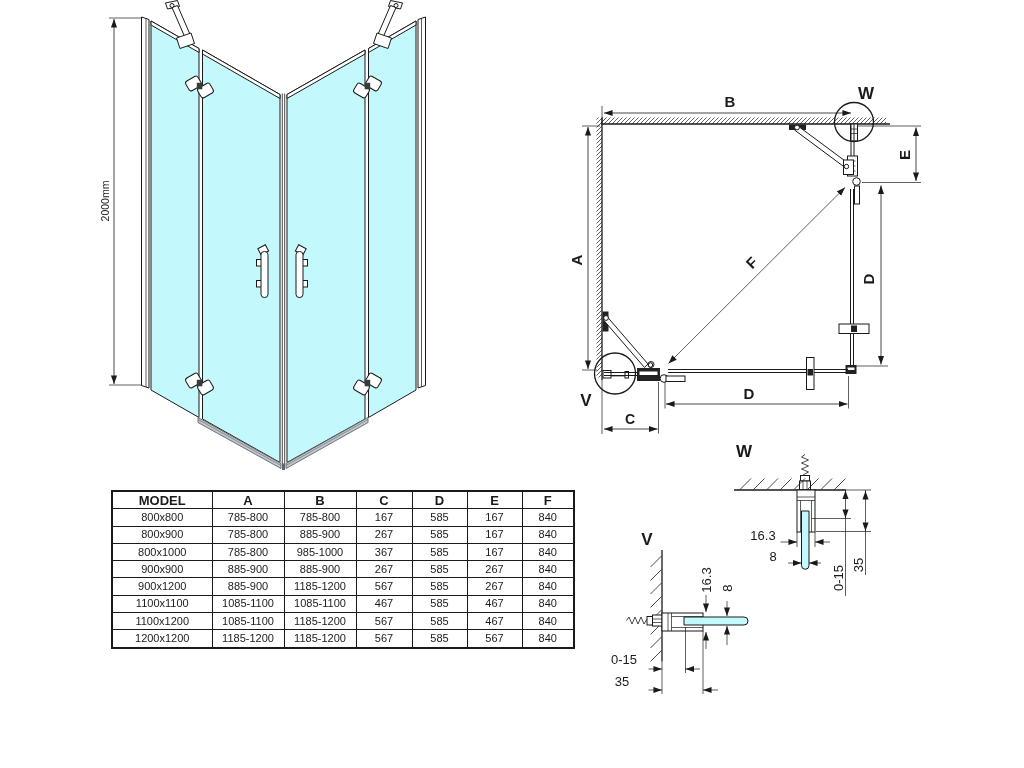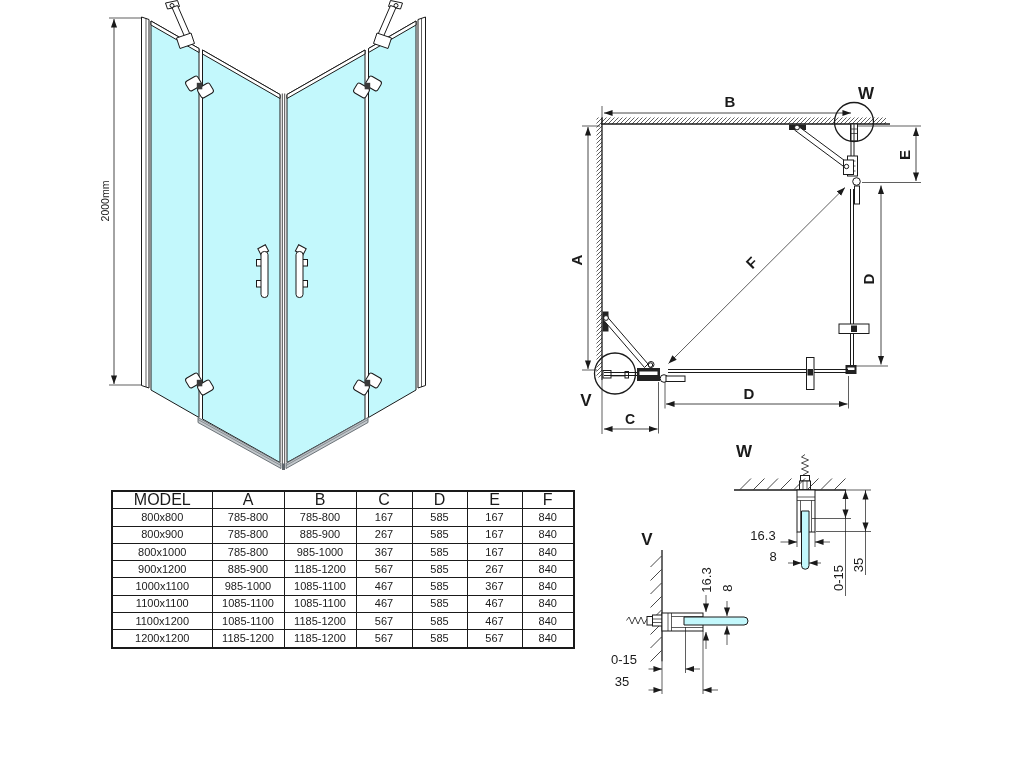--- a/index.html
+++ b/index.html
@@ -20,21 +20,21 @@
   .lbl{font-size:15px;font-weight:600;text-anchor:middle;}
   .lblB{font-size:17px;font-weight:bold;text-anchor:middle;}
   .dim{font-size:13px;text-anchor:middle;}
   .sm{font-size:10.5px;text-anchor:middle;}
   
   .spec-table{position:absolute;left:111px;top:490px;border-collapse:collapse;table-layout:fixed;
               font-size:11px;line-height:1;}
   .spec-table th,.spec-table td{border:1px solid #1a1a1a;text-align:center;vertical-align:middle;
               padding:0;height:16.3px;overflow:hidden;white-space:nowrap;}
   .spec-table{border:2px solid #1a1a1a;}
-  .spec-table th{font-size:16px;font-weight:normal;}
+  .spec-table th{font-size:13px;font-weight:bold;}
 </style>
 </head>
 <body>
 
 <div class="stage">
 
 <svg width="1024" height="768" viewBox="0 0 1024 768">
   <defs>
     <marker id="arw" viewBox="0 0 10 8" refX="9.8" refY="4" markerWidth="9" markerHeight="7.2" markerUnits="userSpaceOnUse" orient="auto-start-reverse">
       <path d="M0.3,0.6 L9.8,4 L0.3,7.4 Z" fill="#1a1a1a"></path>
@@ -365,38 +365,38 @@
         <tr>
           <td>800x1000</td>
           <td>785-800</td>
           <td>985-1000</td>
           <td>367</td>
           <td>585</td>
           <td>167</td>
           <td>840</td>
         </tr>
         <tr>
+          <td>900x900</td>
+          <td>885-900</td>
+          <td>885-900</td>
+          <td>267</td>
+          <td>585</td>
+          <td>267</td>
+          <td>840</td>
+        </tr>
+        <tr>
           <td>900x1200</td>
           <td>885-900</td>
           <td>1185-1200</td>
           <td>567</td>
           <td>585</td>
           <td>267</td>
           <td>840</td>
         </tr>
         <tr>
-          <td>1000x1100</td>
-          <td>985-1000</td>
-          <td>1085-1100</td>
-          <td>467</td>
-          <td>585</td>
-          <td>367</td>
-          <td>840</td>
-        </tr>
-        <tr>
           <td>1100x1100</td>
           <td>1085-1100</td>
           <td>1085-1100</td>
           <td>467</td>
           <td>585</td>
           <td>467</td>
           <td>840</td>
         </tr>
         <tr>
           <td>1100x1200</td>

